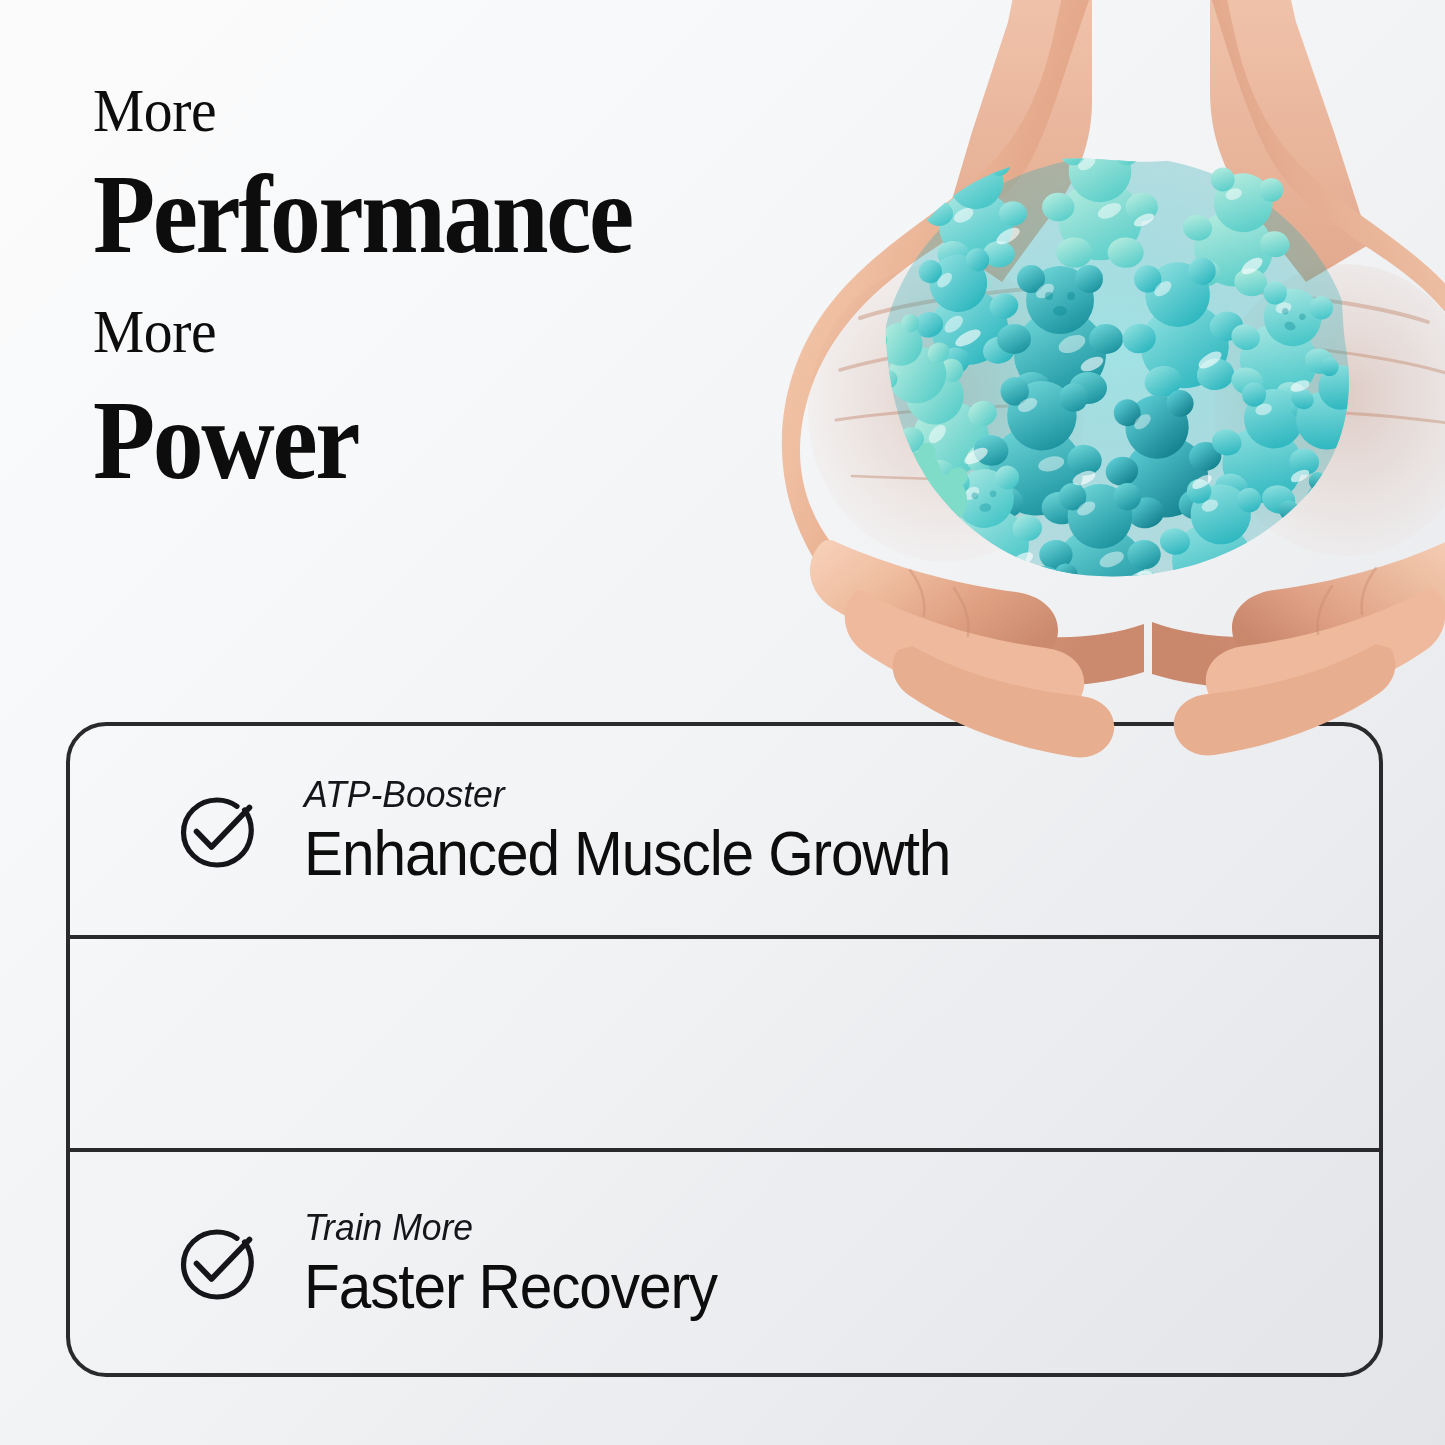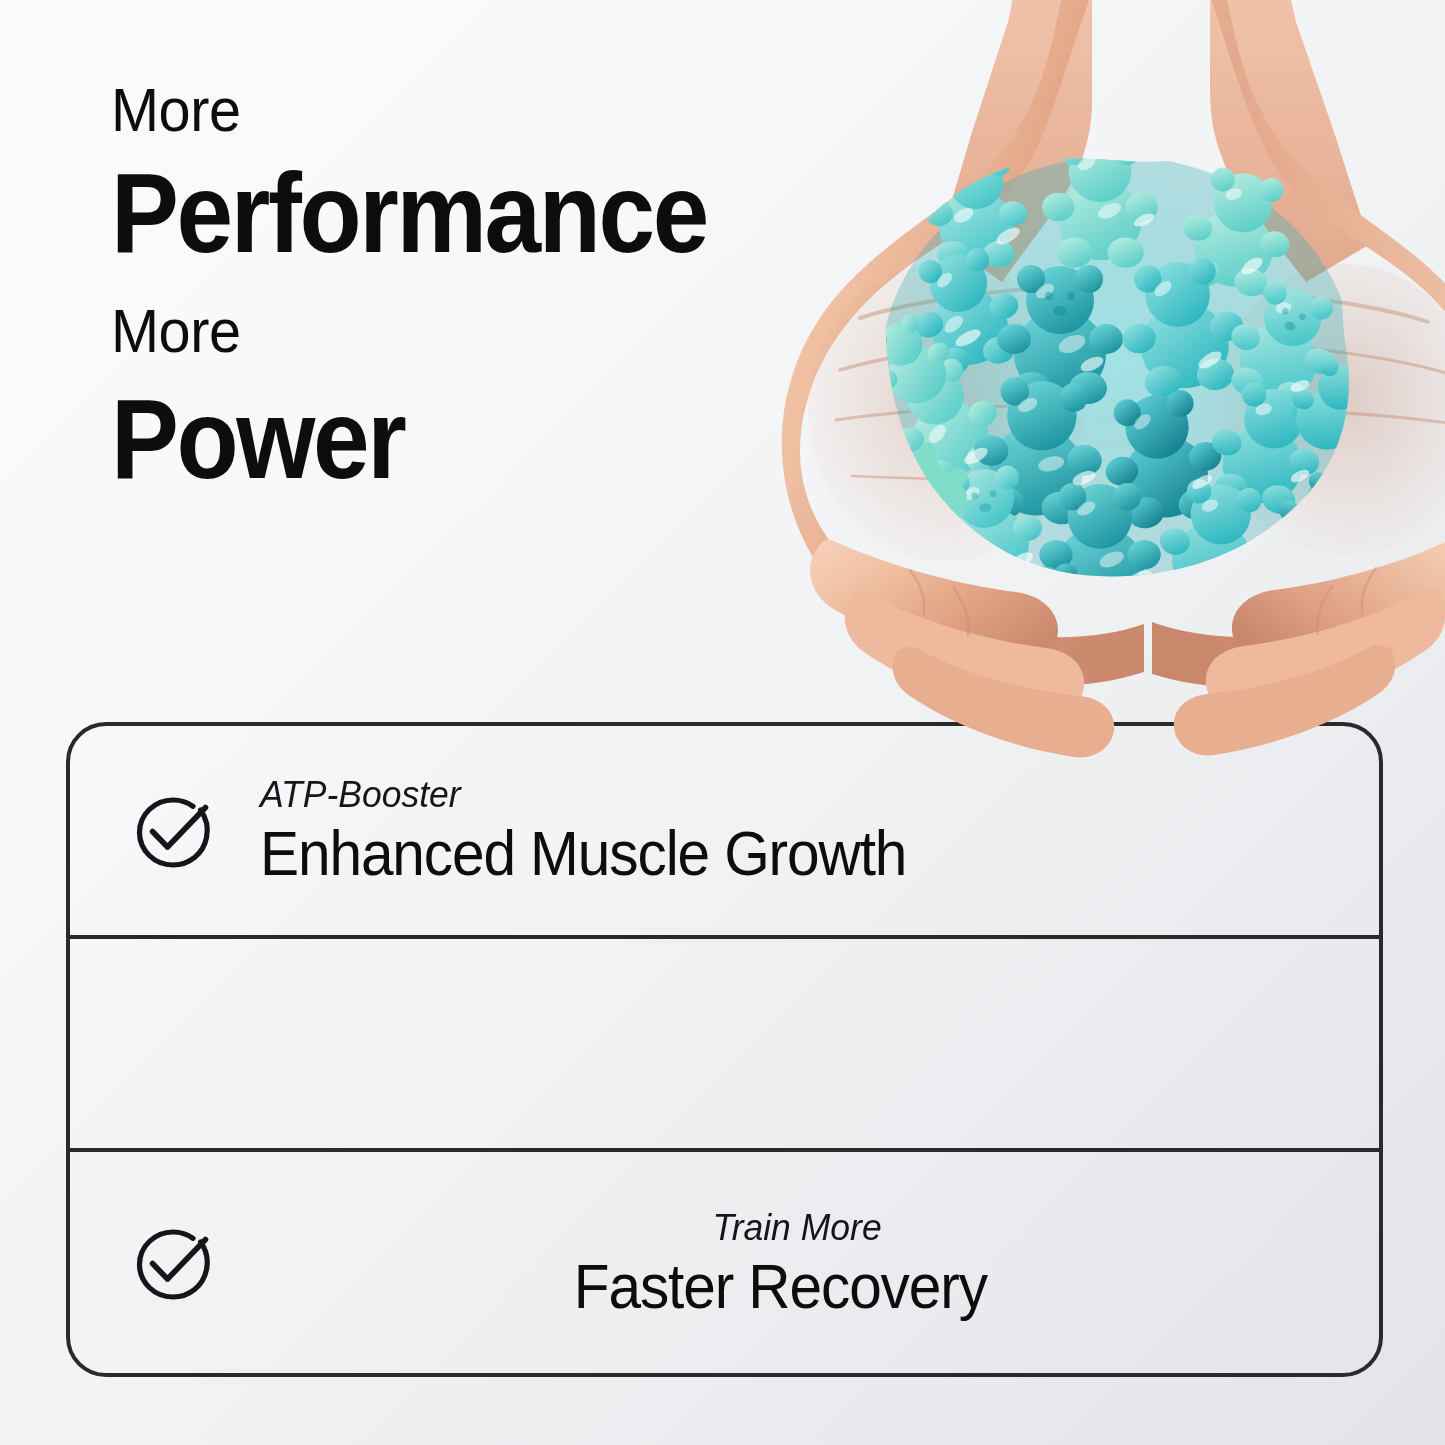--- a/index.html
+++ b/index.html
@@ -20,24 +20,25 @@
         #f7f8f9 28%,
         #f0f1f3 58%,
         #e8e9ec 82%,
         #e3e4e8 100%);
     overflow:hidden;
   }
 
   
   .headline {
     position:absolute;
-    left:111px; top:78px;
+    left:93px; top:78px;
     width:800px;
     z-index:6;
     color:#0d0d0d;
+    font-family:Liberation Serif, serif;
   }
   .hl-small {
     font-size:62px;
     font-weight:300;
     line-height:1.04;
     letter-spacing:-0.5px;
     transform:scaleX(0.93);
     transform-origin:left center;
     white-space:nowrap;
   }
@@ -72,24 +73,25 @@
     border:4px solid #2a2a2c;
     border-radius:40px;
     z-index:4;
     background:transparent;
   }
   .row {
     position:absolute;
     left:0; right:0;
     display:flex;
     align-items:center;
+    padding-left:44px;
   }
   .row-1 { top:0;   height:213px; }
   .row-2 { top:213px; height:213px; }
-  .row-3 { top:426px; height:226px;text-align:center; }
+  .row-3 { top:426px; height:226px; }
 
   .divider {
     position:absolute;
     left:-4px; right:-4px;
     height:4px;
     background:#2a2a2c;
     z-index:5;
   }
   .div-1 { top:209px; }
   .div-2 { top:422px; }

